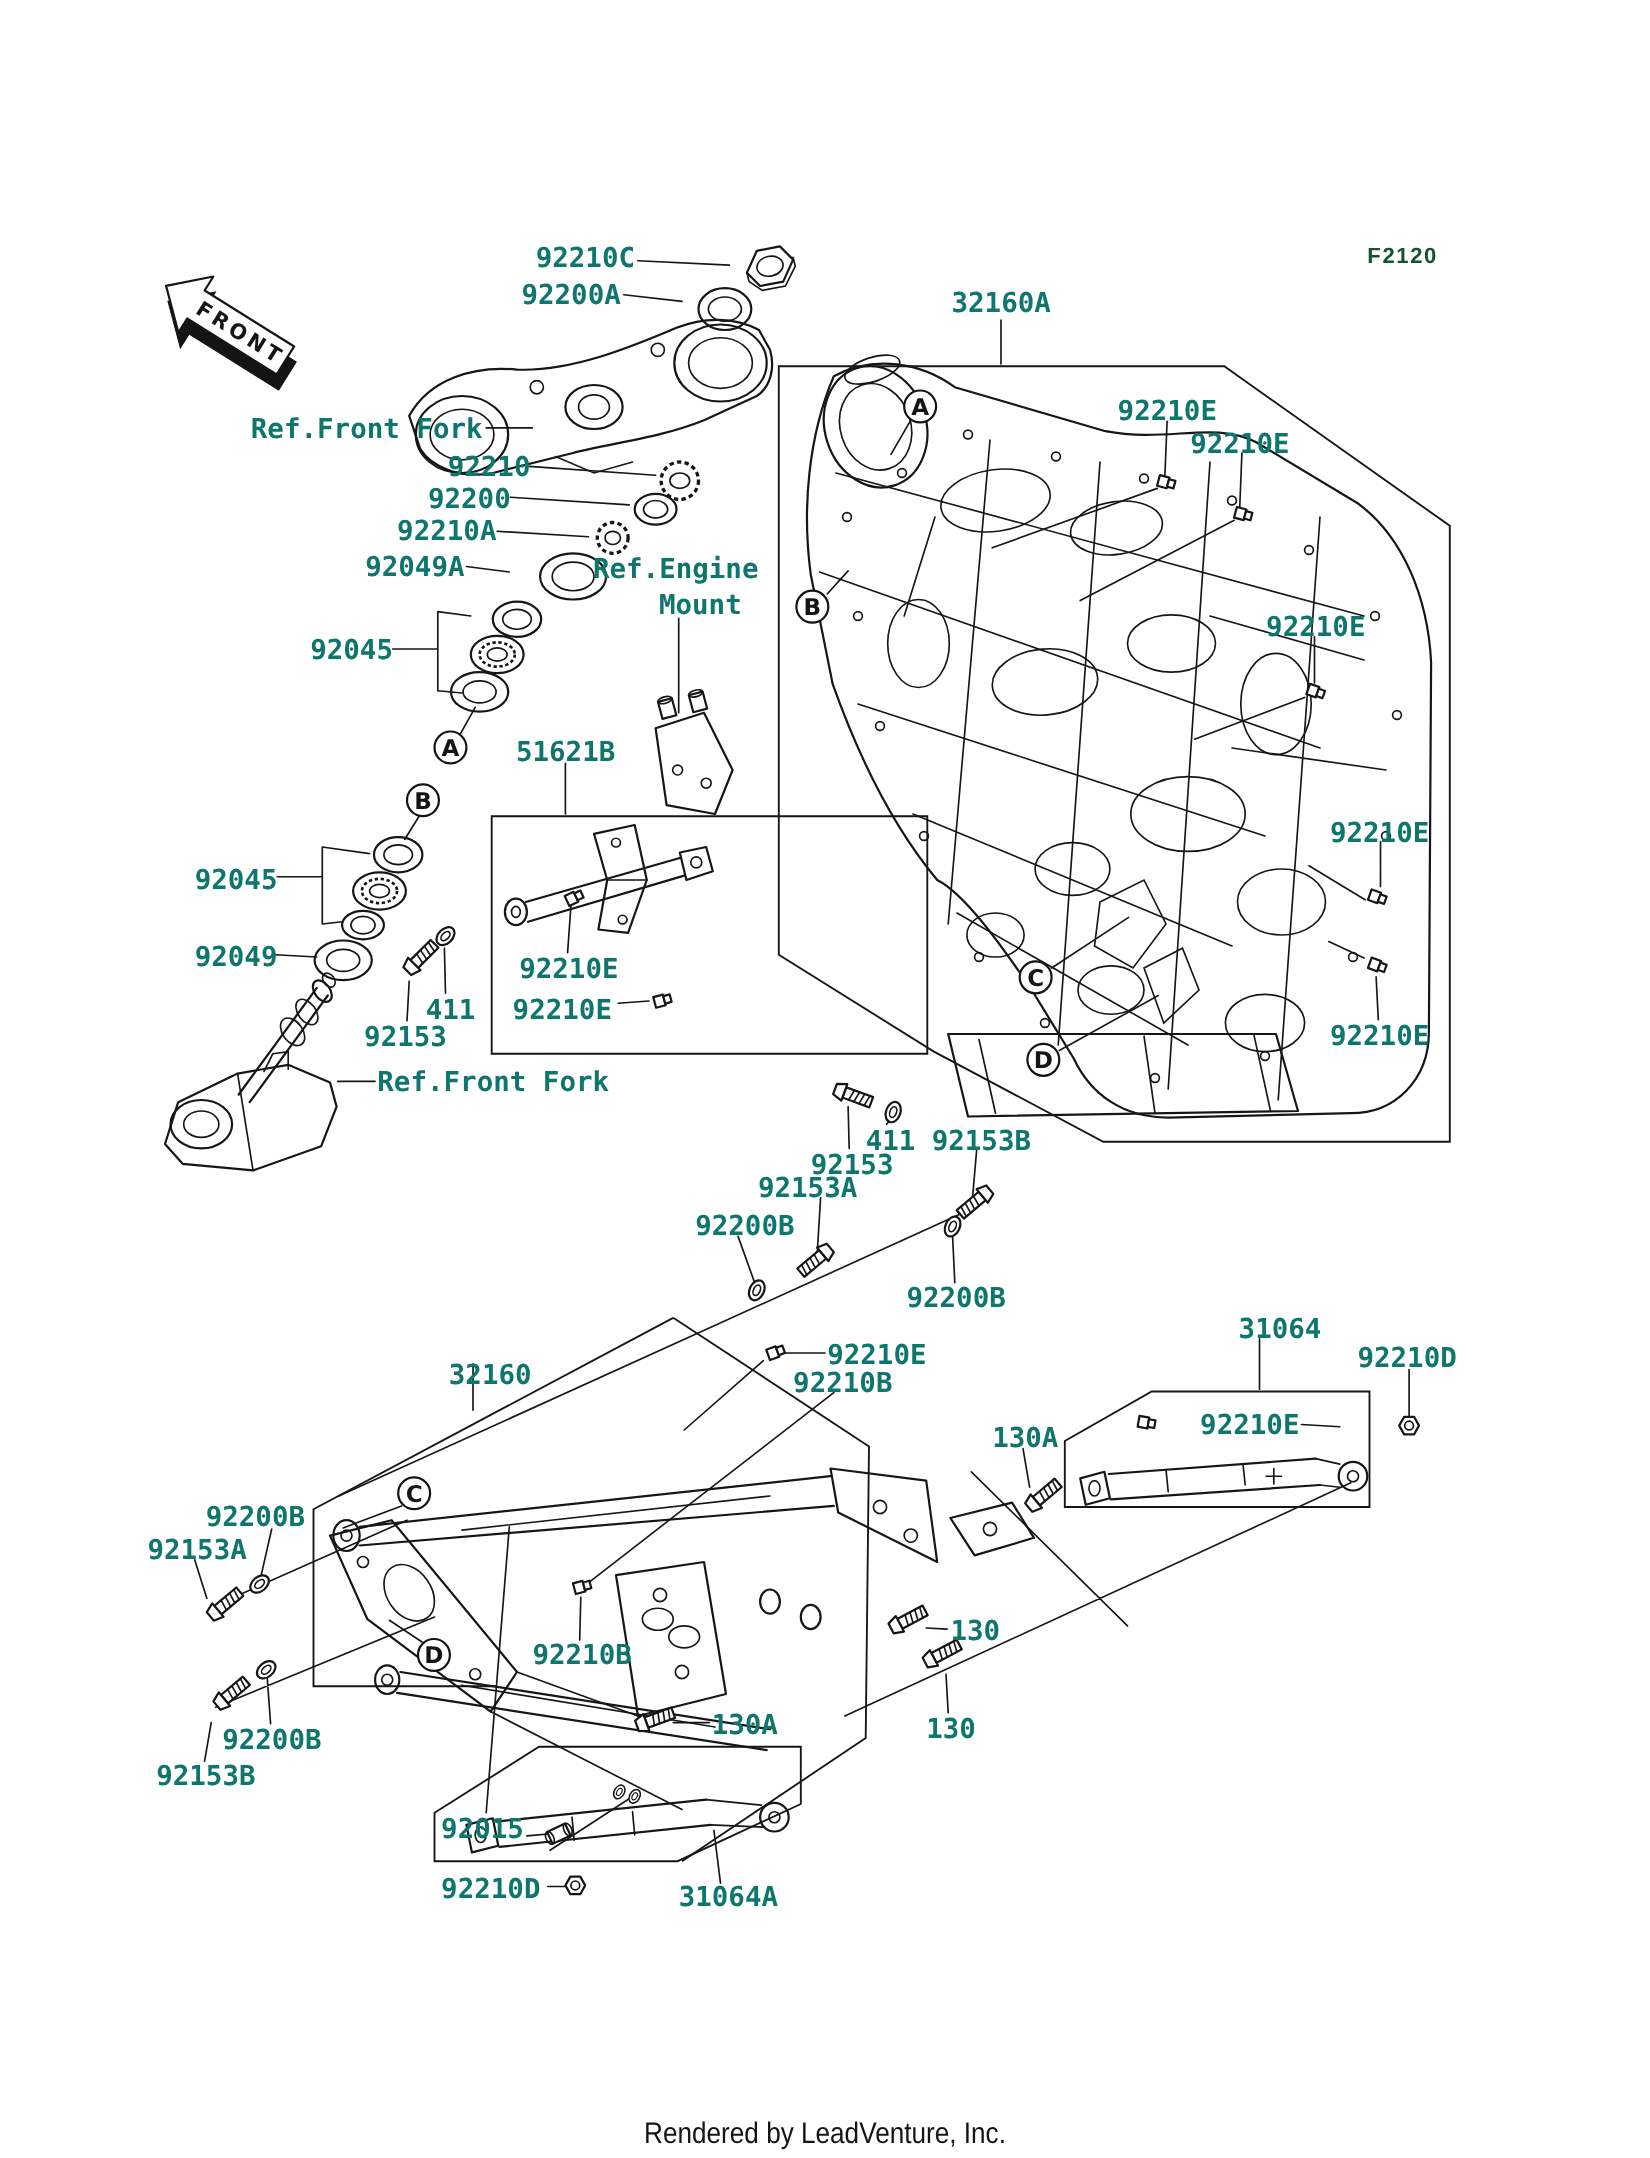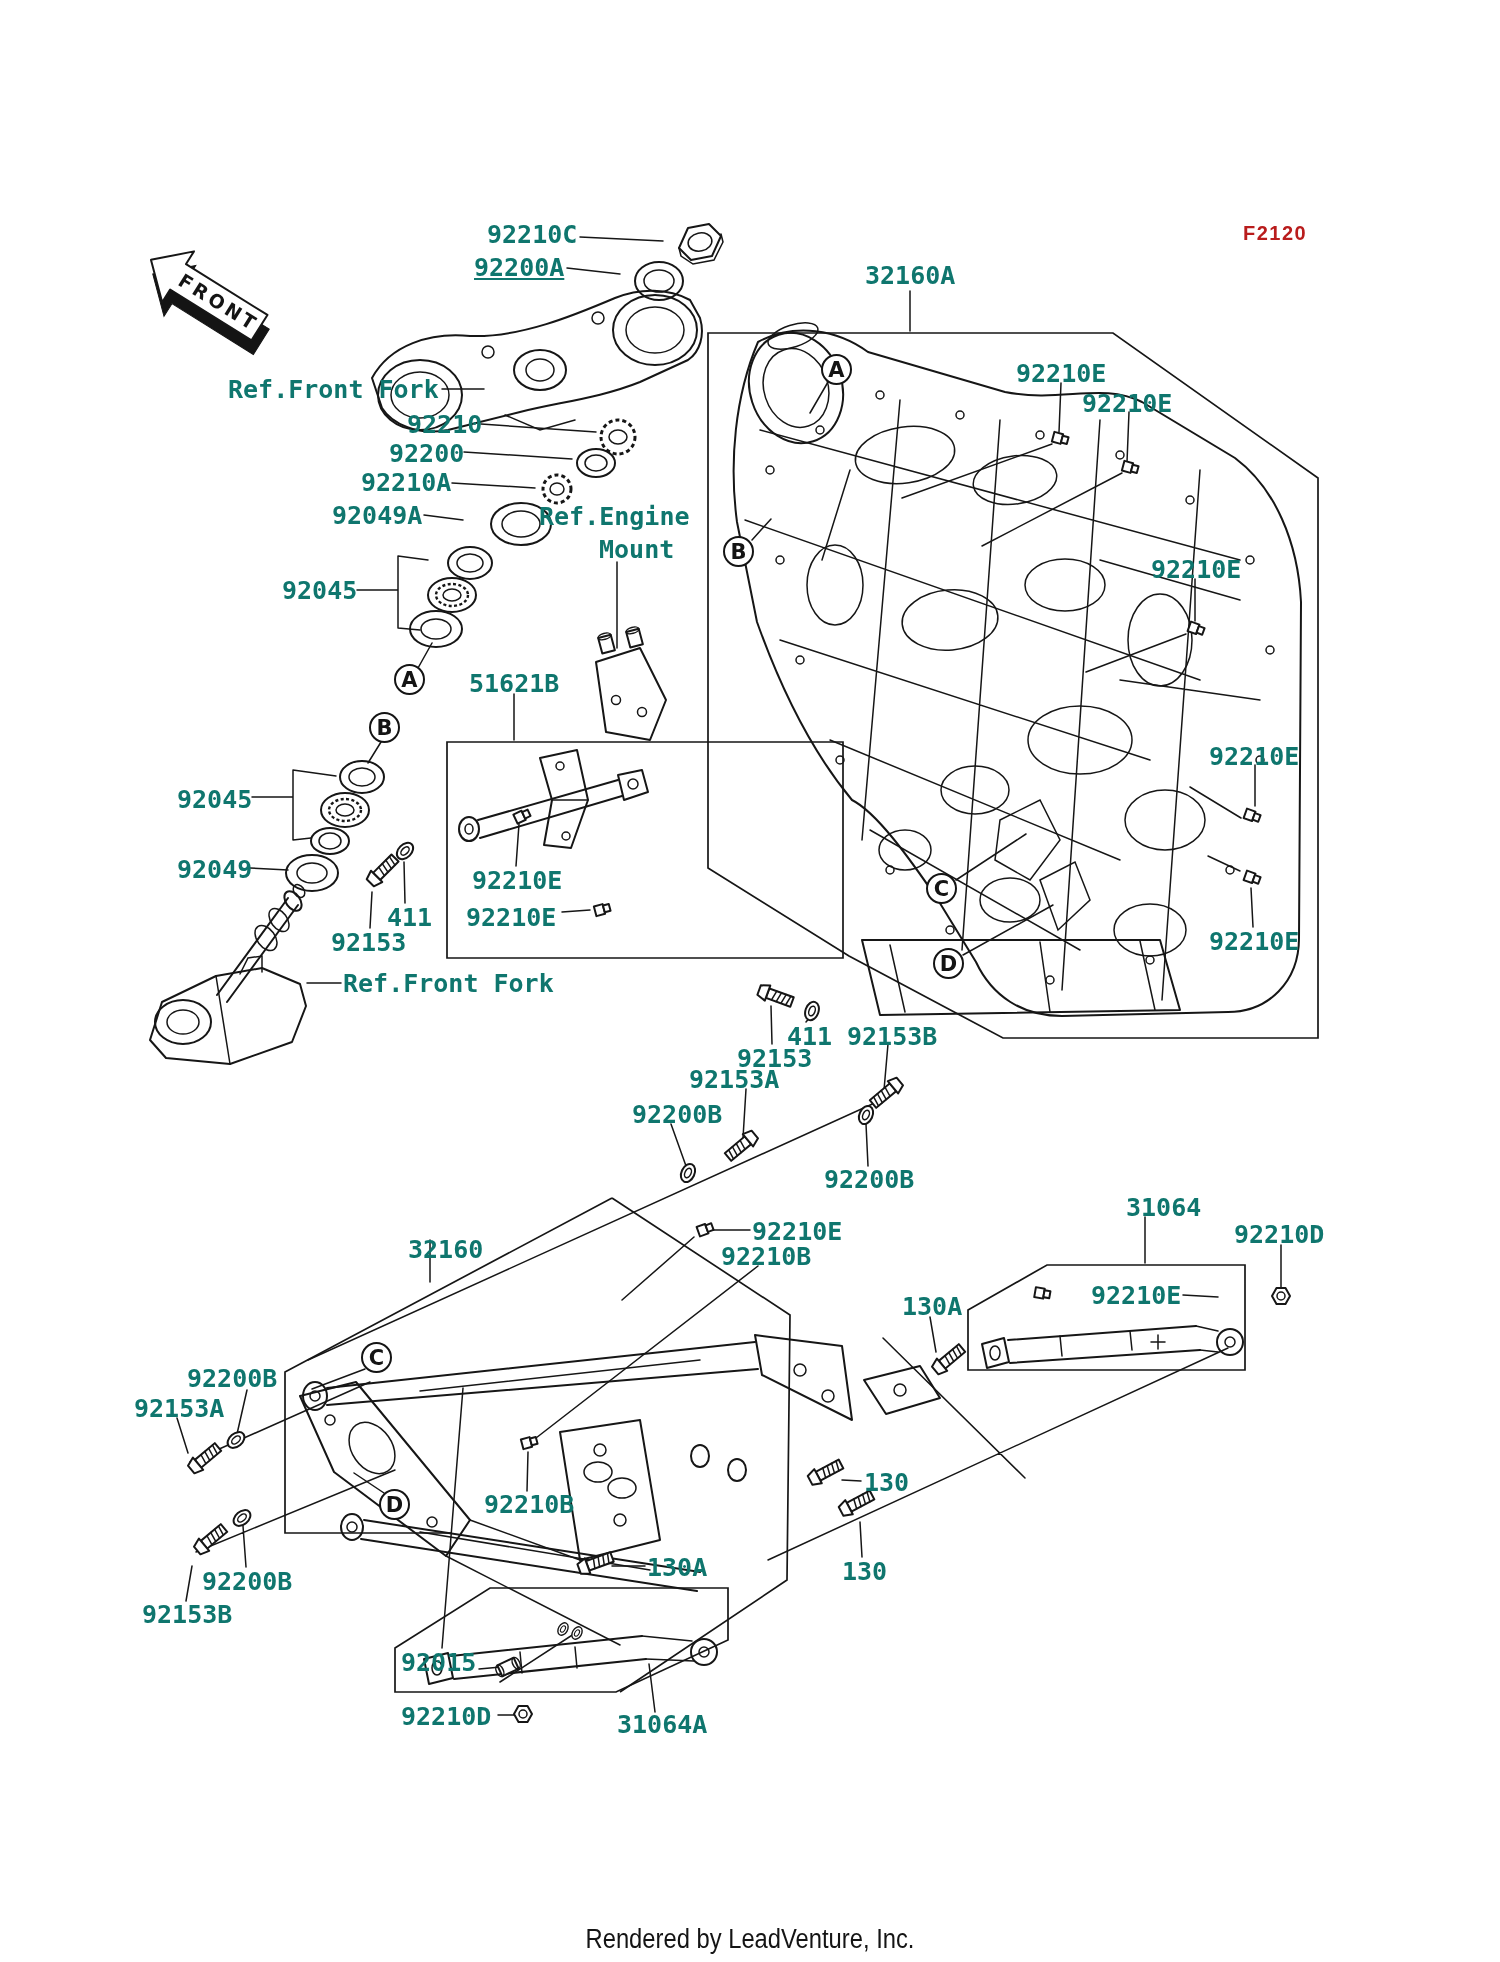--- a/index.html
+++ b/index.html
@@ -9,21 +9,21 @@
   .watermark{position:absolute;left:50%;top:1078px;transform:translateX(-50%);
              font:700 44px "DejaVu Sans",sans-serif;letter-spacing:17px;color:#e4e4e4;
              white-space:nowrap;z-index:1;}
   .overlay{position:absolute;left:0;top:0;width:100%;height:100%;z-index:3;}
   .plabel{position:absolute;font:700 25px "DejaVu Sans Mono",monospace;color:#0f766e;
           white-space:pre;line-height:1.05;}
   .callout{position:absolute;width:31px;height:31px;border:2.4px solid #141414;border-radius:50%;
            background:#fff;display:flex;align-items:center;justify-content:center;
            font:700 21px "DejaVu Sans",sans-serif;color:#141414;box-sizing:border-box;}
   .figcode{position:absolute;left:1243px;top:222px;font:700 20px "Liberation Sans",sans-serif;
-           letter-spacing:1.5px;color:#b91c1c;}
+           letter-spacing:1.5px;color:#14532d;}
   .footer{position:absolute;left:50%;top:1924px;transform:translateX(-50%) scaleX(0.88);
           font:400 27px "Liberation Sans",sans-serif;color:#141414;white-space:nowrap;}
   
   .ln{fill:none;stroke:#161616;stroke-width:2;stroke-linecap:round;stroke-linejoin:round;}
   .thin{fill:none;stroke:#161616;stroke-width:1.5;stroke-linecap:round;}
   .box{fill:none;stroke:#161616;stroke-width:1.7;stroke-linejoin:miter;}
   .teeth{fill:none;stroke:#161616;stroke-width:3;stroke-dasharray:4 3;}
   .roll{fill:none;stroke:#161616;stroke-width:2.4;stroke-dasharray:3 2.4;}
   .wht{fill:#fff;stroke:#161616;stroke-width:2;stroke-linejoin:round;}
   .blk{fill:#141414;stroke:#141414;stroke-width:1;}
@@ -313,21 +313,21 @@
       <use href="#sbolt" transform="translate(703,1230) rotate(-20)"></use>
       <use href="#sbolt" transform="translate(1040,1293) rotate(10)"></use>
       <use href="#sbolt" transform="translate(527,1443) rotate(-15)"></use>
     </g>
   </svg>
 
   <div class="figcode">F2120</div>
 
   <div class="overlay" id="overlay">
       <div class="plabel" style="left: 487px; top: 222px;">92210C</div>
-      <div class="plabel" style="left: 474px; top: 255px; text-decoration: underline;">92200A</div>
+      <div class="plabel" style="left: 474px; top: 255px;">92200A</div>
       <div class="plabel" style="left: 865px; top: 263px;">32160A</div>
       <div class="plabel" style="left: 228px; top: 377px;">Ref.Front Fork</div>
       <div class="plabel" style="left: 407px; top: 412px;">92210</div>
       <div class="plabel" style="left: 389px; top: 441px;">92200</div>
       <div class="plabel" style="left: 361px; top: 470px;">92210A</div>
       <div class="plabel" style="left: 332px; top: 503px;">92049A</div>
       <div class="plabel" style="left: 539px; top: 504px;">Ref.Engine</div>
       <div class="plabel" style="left: 599px; top: 537px;">Mount</div>
       <div class="plabel" style="left: 282px; top: 578px;">92045</div>
       <div class="plabel" style="left: 469px; top: 671px;">51621B</div>

